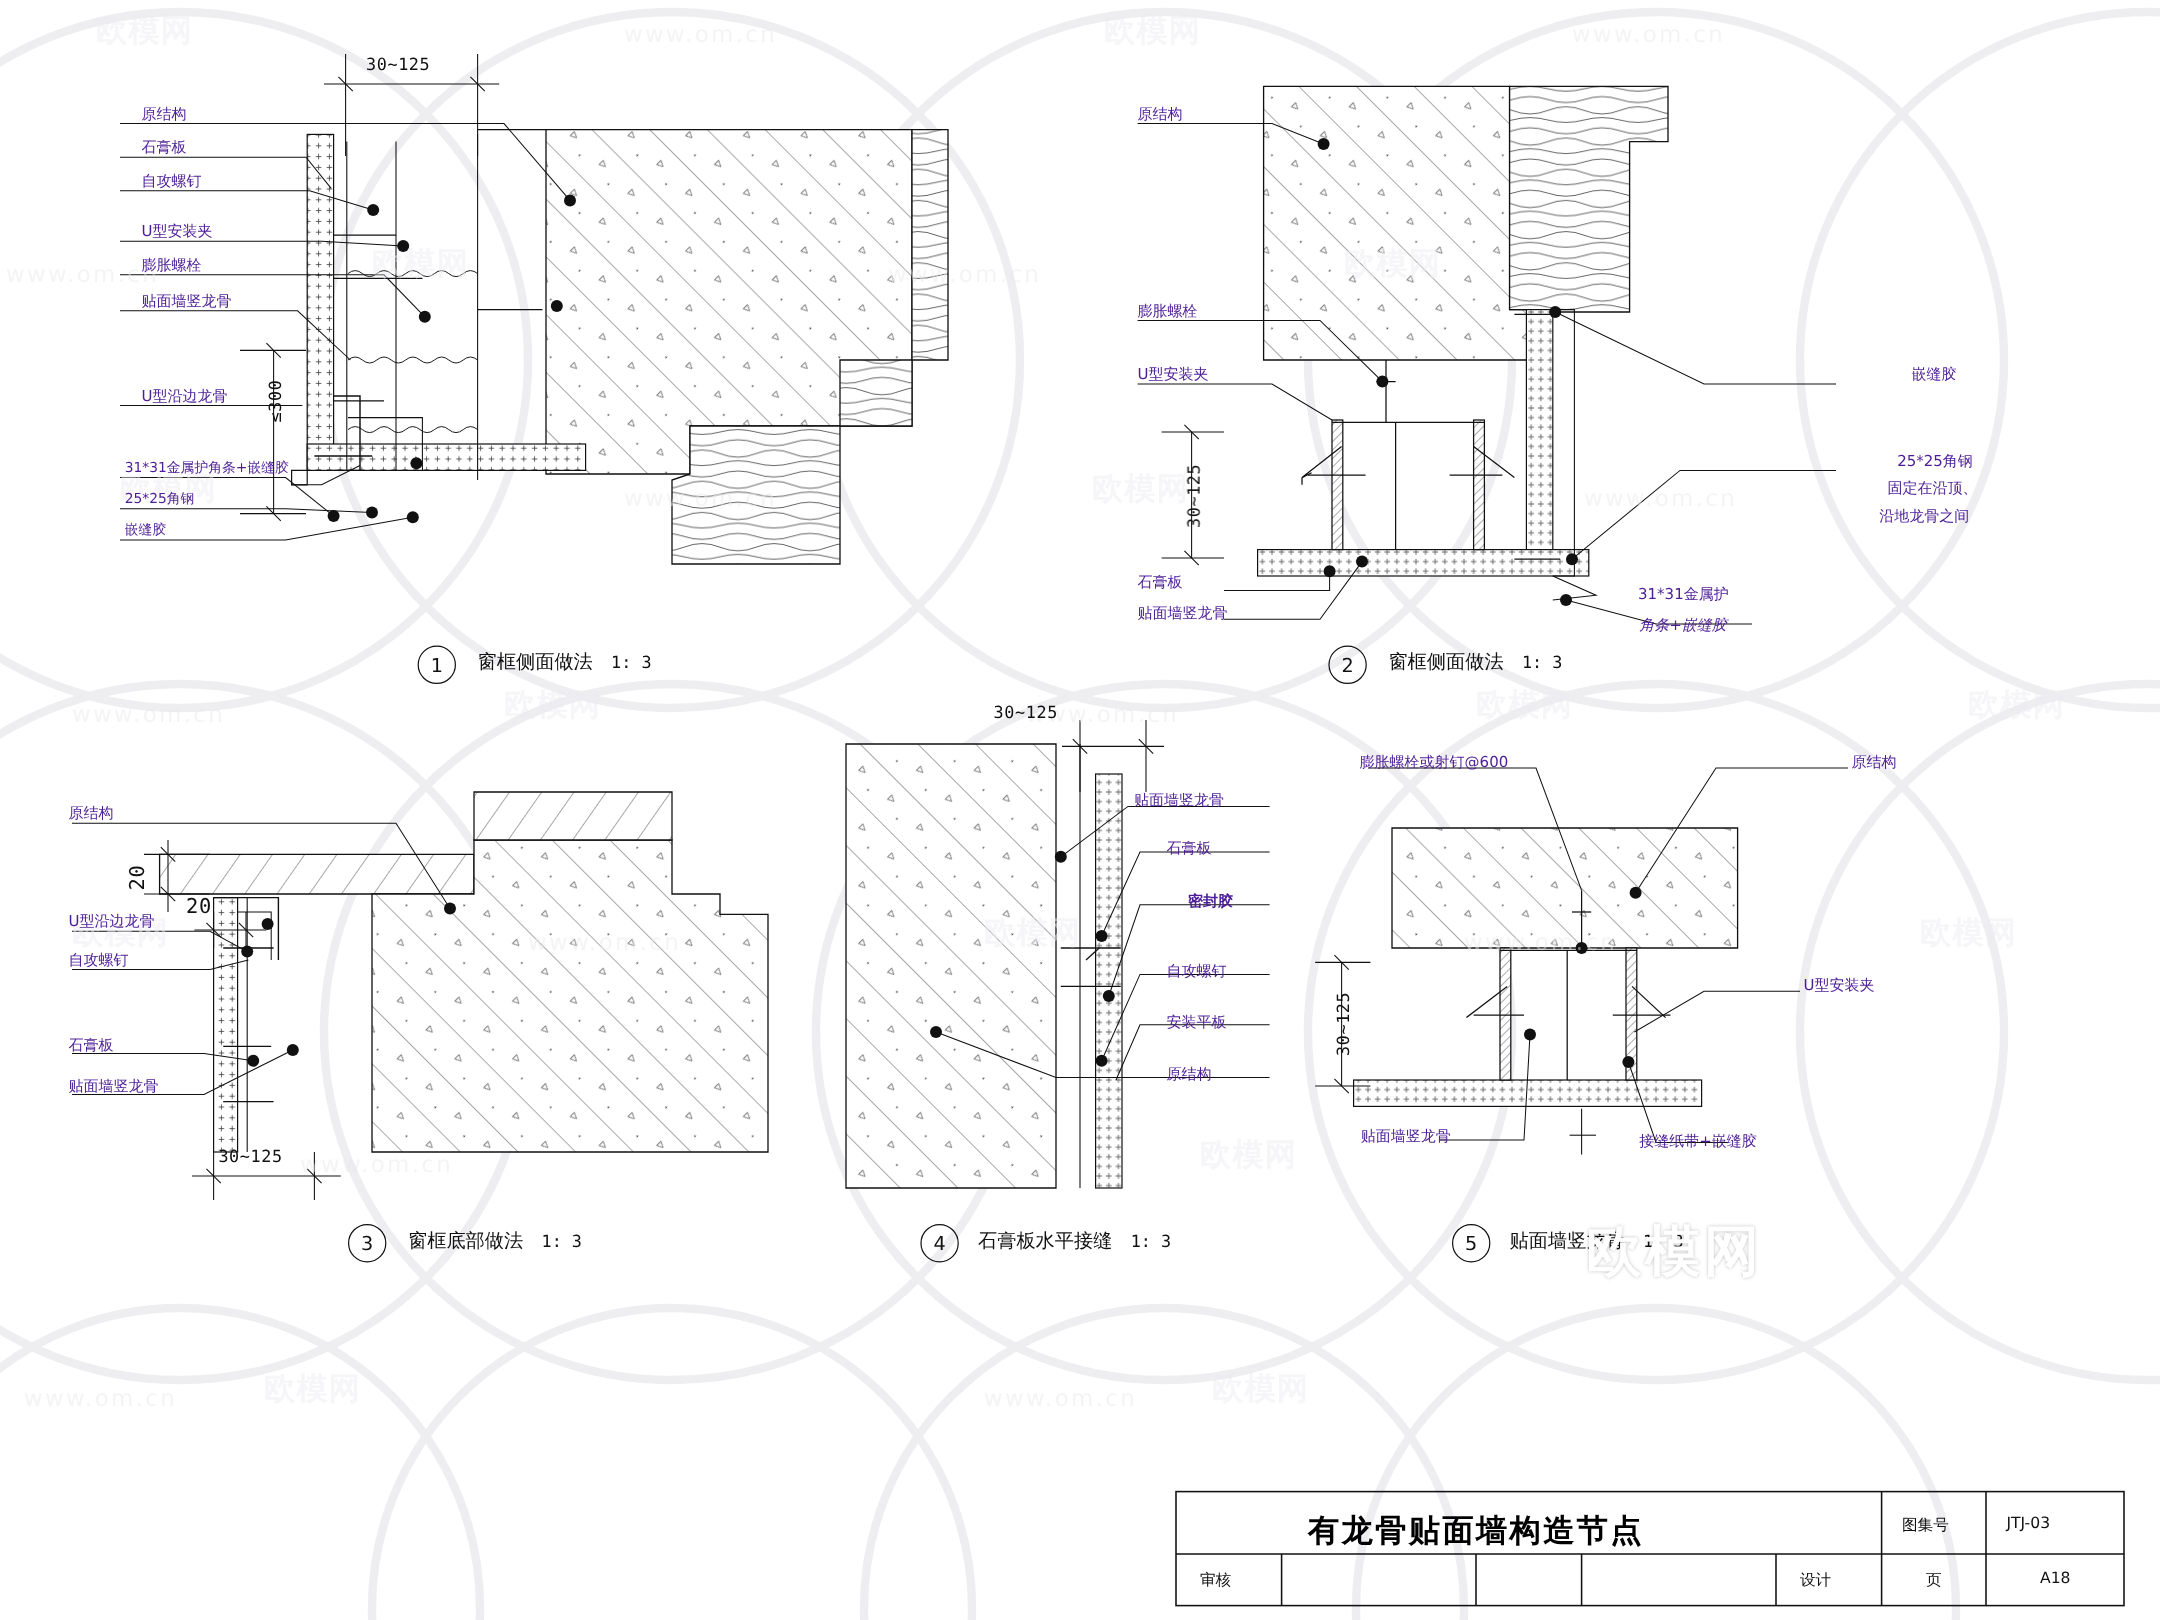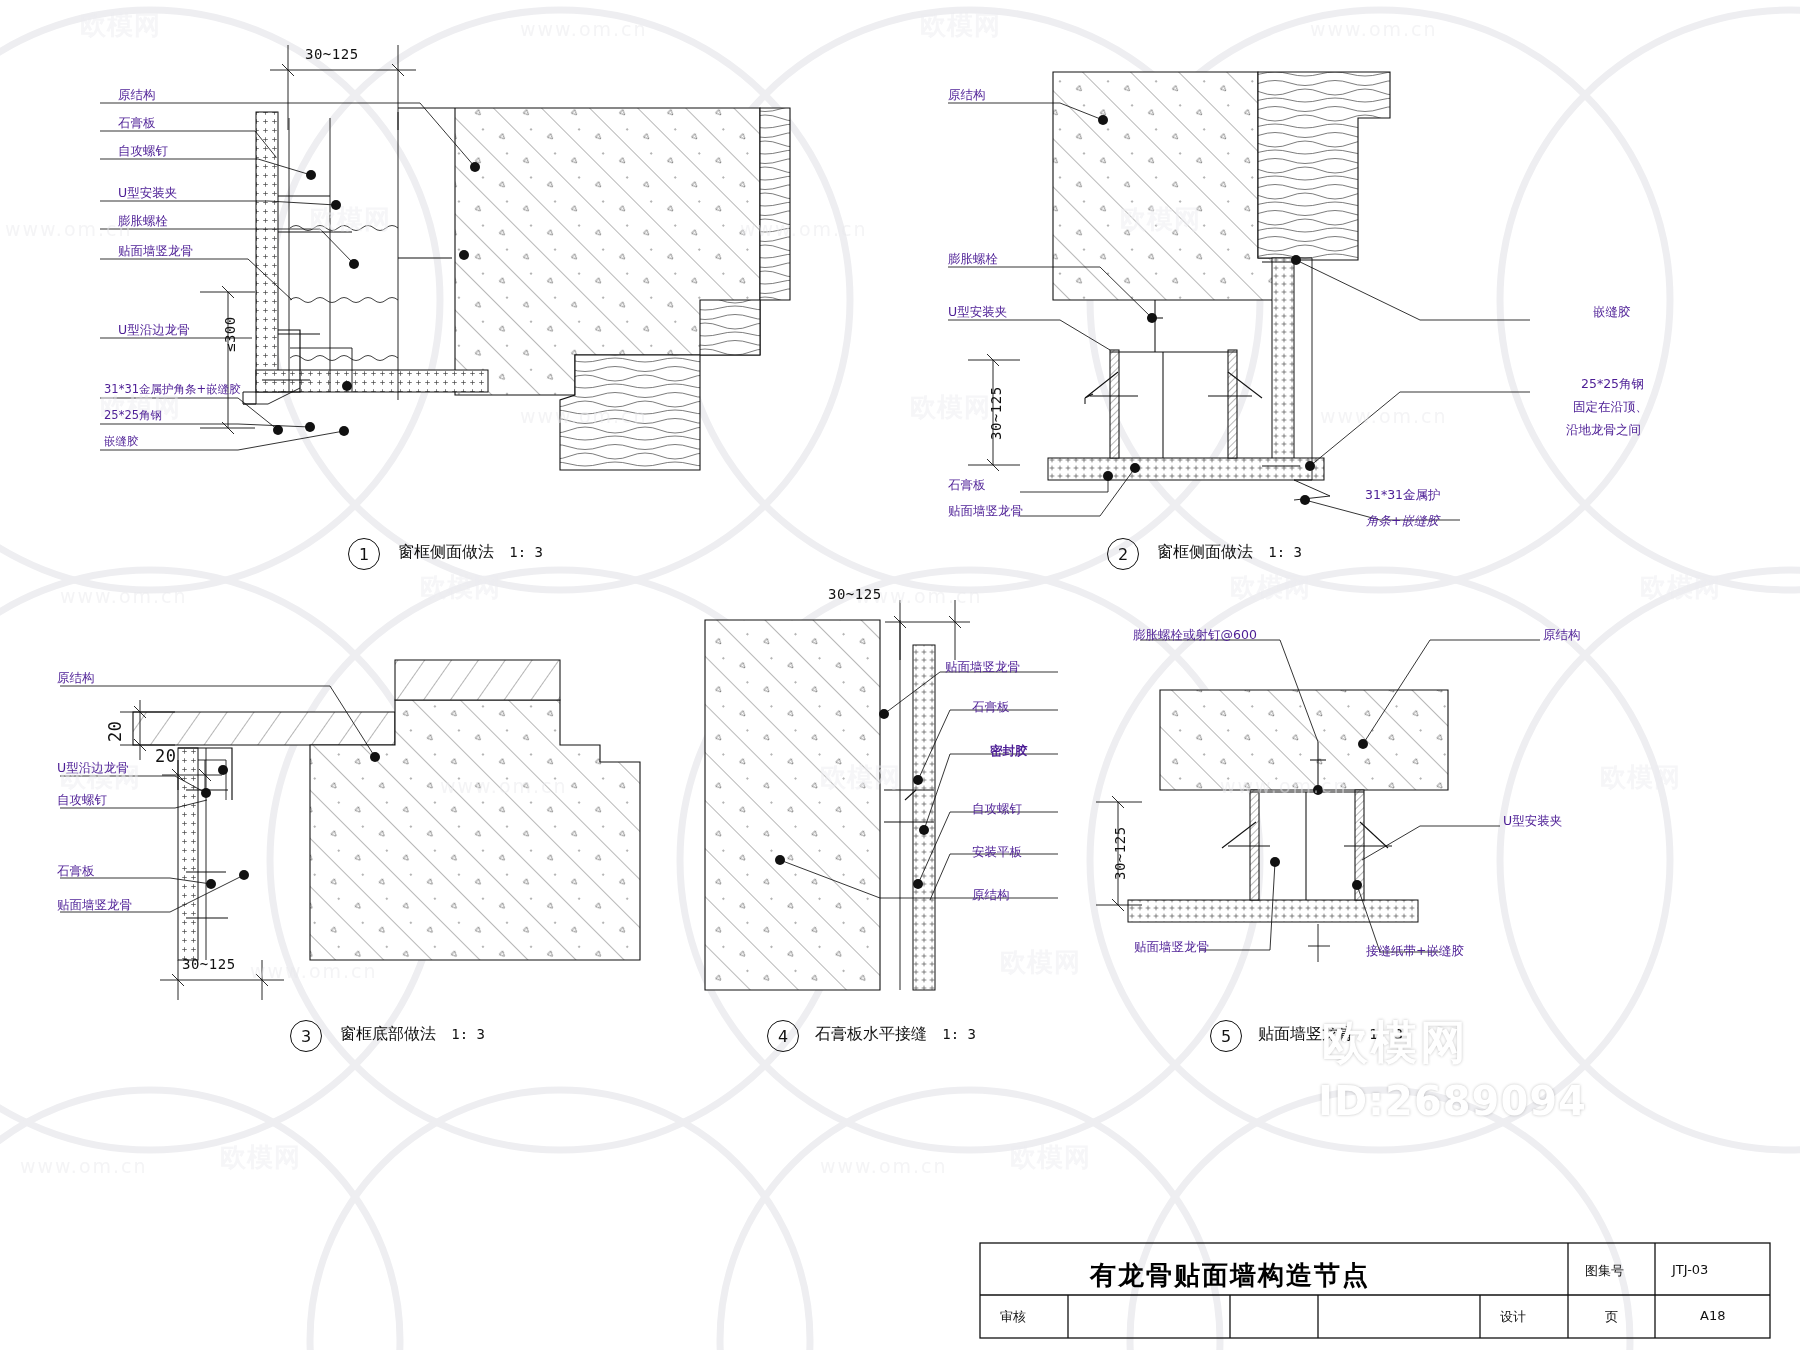--- a/index.html
+++ b/index.html
@@ -494,15 +494,14 @@
   <div class="tb-txt" style="left:1585px;top:1262px;">图集号</div>
   <div class="tb-txt" style="left:1672px;top:1262px;">JTJ-03</div>
 
   <div class="tb-txt" style="left:1000px;top:1308px;font-family:Liberation Mono, monospace;">审核</div>
   <div class="tb-txt" style="left:1250px;top:1308px;margin-top:42px;">校对</div>
   <div class="tb-txt" style="left:1500px;top:1308px;">设计</div>
   <div class="tb-txt" style="left:1605px;top:1308px;">页</div>
   <div class="tb-txt" style="left:1700px;top:1308px;">A18</div>
 
   <div id="brand-badge">欧模网</div>
-  <div id="id-badge">ID:2689094</div>
 
 </div>
 
 </body></html>

